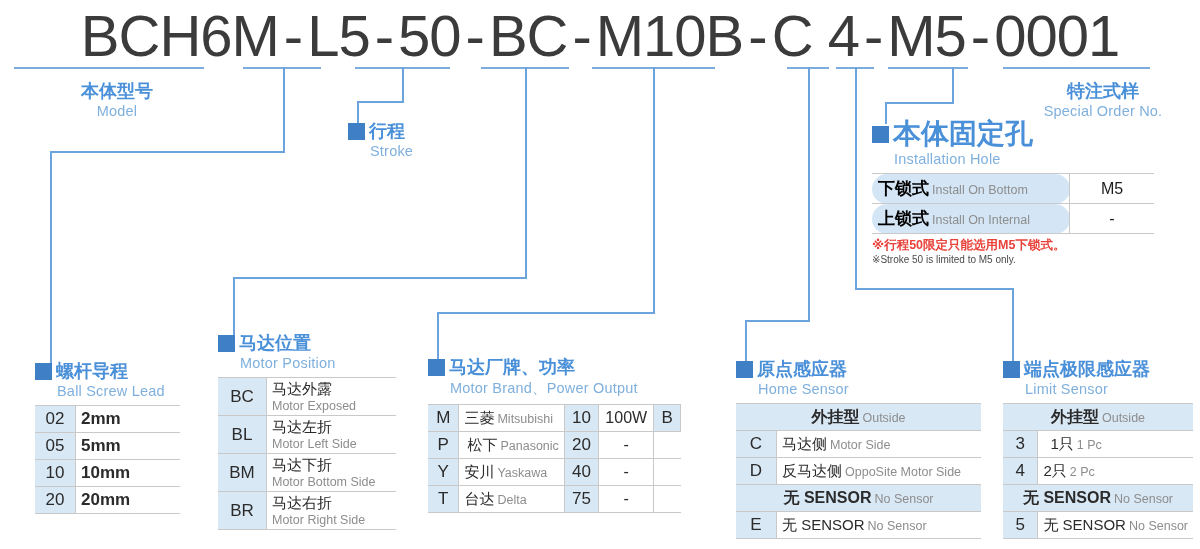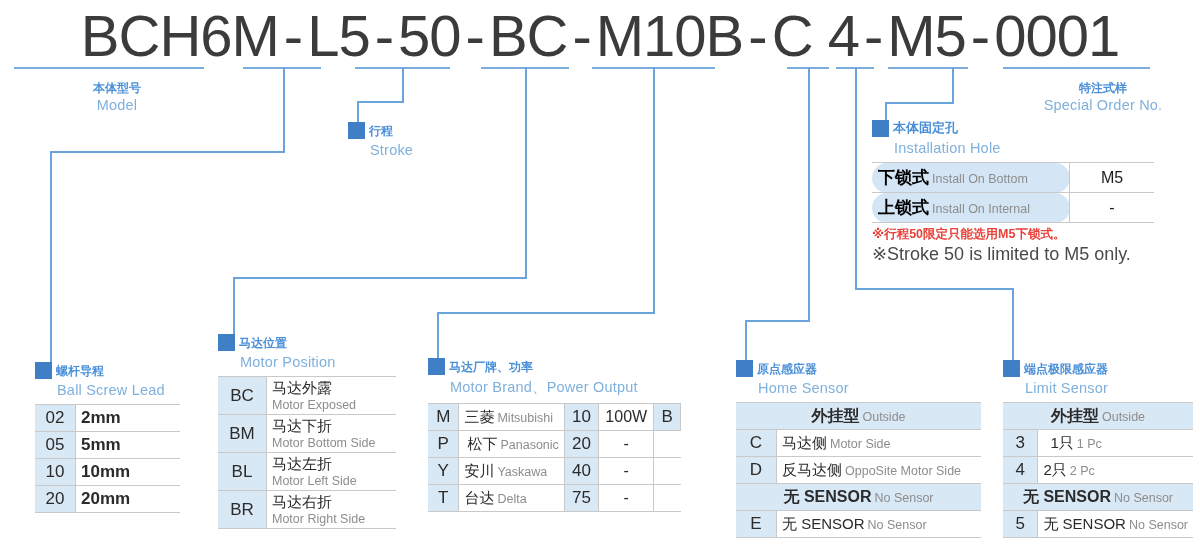--- a/index.html
+++ b/index.html
@@ -21,24 +21,24 @@
 
   
   .uline{position:absolute;height:0;border-top:2px solid #7aaddd;}
   .vline{position:absolute;width:0;border-left:2px solid #6ba3dc;}
   .hline{position:absolute;height:0;border-top:2px solid #6ba3dc;}
 
   
   .sect{position:absolute;}
   .sect .hd{display:flex;align-items:center;gap:4px;white-space:nowrap;}
   .bullet{width:17px;height:17px;background:#3f7fc6;flex:0 0 auto;}
-  .cn-title{font-size:12px;font-weight:700;color:#4a90d9;line-height:1;}
+  .cn-title{font-size:18px;font-weight:700;color:#4a90d9;line-height:1;}
   .en-title{font-size:14.5px;color:#7fb0dd;margin-left:22px;margin-top:3px;letter-spacing:.2px;}
   .en-title.c{margin-left:0;text-align:center;}
-  .cn-title.big{font-size:13px;font-family:Liberation Mono, monospace;}
+  .cn-title.big{font-size:28px;}
 
   
   table.t{border-collapse:collapse;margin-top:6px;font-size:15px;}
   table.t td{
     border-top:1px solid #c9c9c9;border-bottom:1px solid #c9c9c9;
     padding:2px 5px;color:#2b2b2b;vertical-align:middle;height:22px;
   }
   td.code{background:#d9e8f5;text-align:center;font-weight:400;font-size:17px;
           border-right:1px solid #c9c9c9;width:30px;}
   td.cn{font-size:17px;font-weight:700;color:#1d1d1d;white-space:nowrap;}
@@ -51,21 +51,21 @@
   .strokebox .r1{background:#d4e6f5;border-top:1px solid #bfbfbf;border-bottom:1px solid #bfbfbf;
        padding:3px 8px;font-weight:700;font-size:17px;color:#1d1d1d;}
   .strokebox .r2{border-bottom:1px solid #bfbfbf;padding:3px 8px;font-weight:700;font-size:17px;color:#1d1d1d;}
 
   
   table.ih{border-collapse:collapse;margin-top:6px;}
   table.ih td{border-top:1px solid #c9c9c9;border-bottom:1px solid #c9c9c9;padding:3px 6px;height:22px;border-radius:15px;}
   table.ih td.lbl{background:#d4e6f5;white-space:nowrap;border-right:1px solid #c9c9c9;}
   table.ih td.val{text-align:center;font-size:16px;color:#1d1d1d;width:72px;}
   .note-cn{color:#e8423a;font-size:12.5px;font-weight:700;margin-top:3px;white-space:nowrap;}
-  .note-en{color:#4a4a4a;font-size:18px;white-space:nowrap;}
+  .note-en{color:#4a4a4a;font-size:10px;white-space:nowrap;}
   .foot{font-size:11.5px;color:#8a8a8a;margin-top:3px;white-space:nowrap;}
 </style>
 </head>
 <body>
 
 <div id="code-line">
   <span class="seg">BCH6M</span>
   <span class="dash">-</span>
   <span class="seg">L5</span>
   <span class="dash">-</span>
@@ -202,34 +202,34 @@
   <table class="t" style="width:178px;">
     <tbody>
         <tr>
       <td class="code" style="width:38px;">BC</td>
       <td>
         <div class="cn">马达外露</div>
         <div class="en" style="padding-left:0;">Motor Exposed</div>
       </td>
     </tr>
     <tr>
+      <td class="code">BL</td>
+      <td>
+        <div class="cn">马达左折</div>
+        <div class="en" style="padding-left:0;">Motor Left Side</div>
+      </td>
+    </tr>
+    <tr>
       <td class="code">BM</td>
       <td>
         <div class="cn">马达下折</div>
         <div class="en" style="padding-left:0;">Motor Bottom Side</div>
       </td>
     </tr>
     <tr>
-      <td class="code">BL</td>
-      <td>
-        <div class="cn">马达左折</div>
-        <div class="en" style="padding-left:0;">Motor Left Side</div>
-      </td>
-    </tr>
-    <tr>
       <td class="code">BR</td>
       <td>
         <div class="cn">马达右折</div>
         <div class="en" style="padding-left:0;">Motor Right Side</div>
       </td>
     </tr>
   </tbody>
     </table>
 </div>
 

